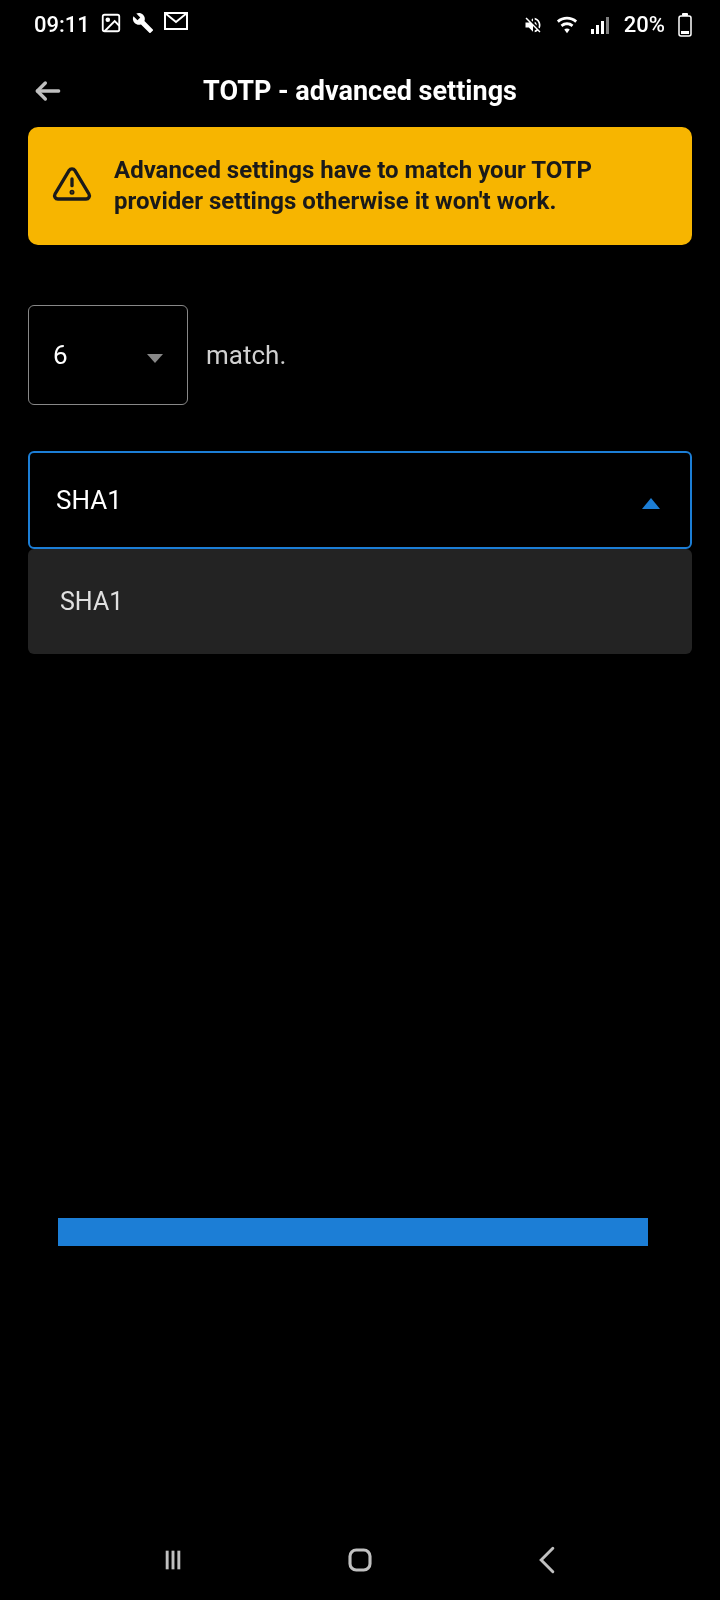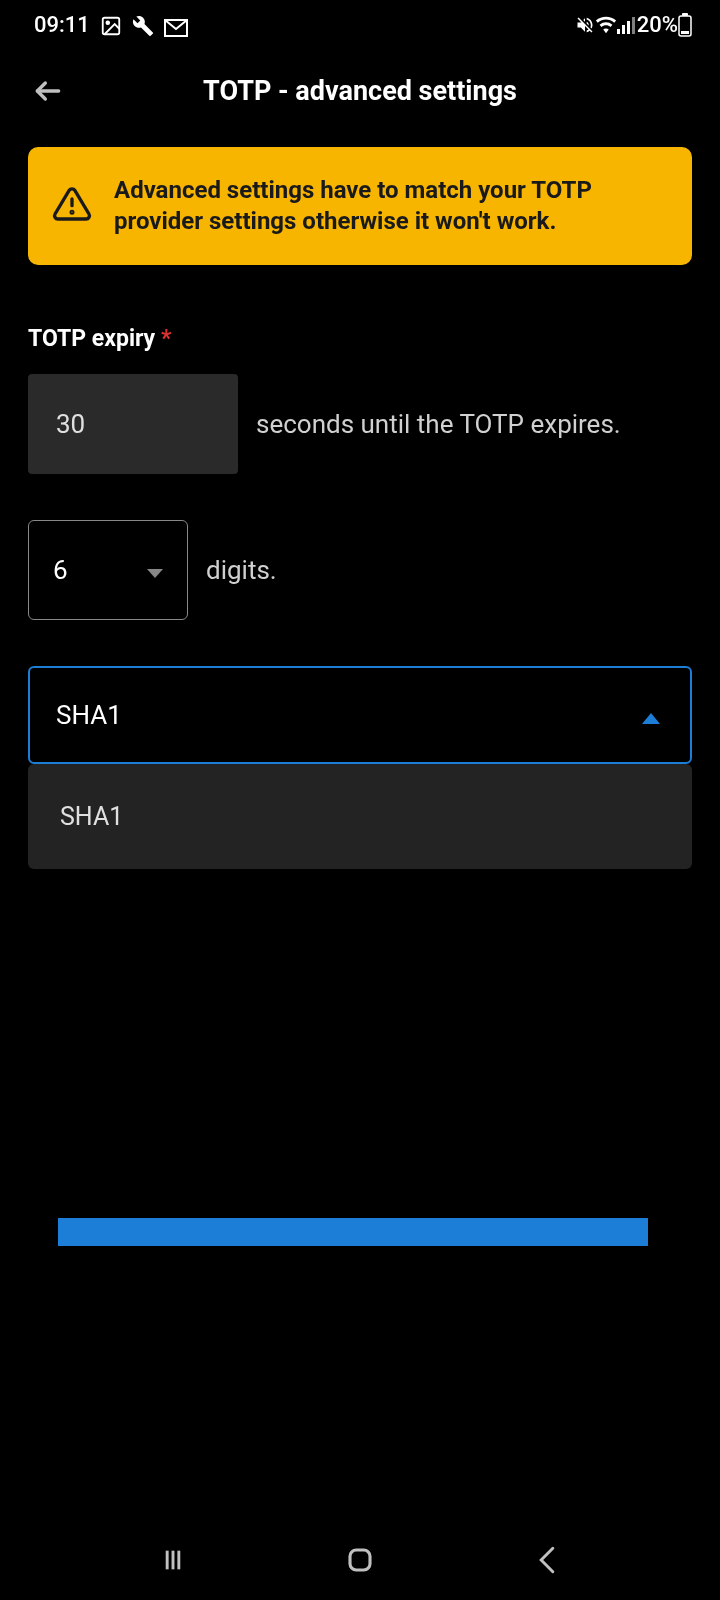--- a/index.html
+++ b/index.html
@@ -19,35 +19,35 @@
     .status-bar {
       display: flex;
       justify-content: space-between;
       align-items: center;
       padding: 12px 28px 8px 34px;
       font-size: 22px;
       font-weight: 500;
     }
     .status-left {
       display: flex;
-      align-items: flex-end;
+      align-items: flex-start;
       gap: 10px;
     }
     .status-right {
       display: flex;
-      gap: 0;
+      gap: 13px;
     }
     .status-icon {
       display: inline-flex;
       align-items: center;
     }
     .header {
       display: flex;
       align-items: center;
-      padding: 30px 28px 40px;
+      padding: 30px 28px 20px;
       position: relative;
     }
     .back-btn {
       position: absolute;
       left: 28px;
       display: flex;
       align-items: center;
       justify-content: center;
       width: 40px;
       height: 40px;
@@ -253,42 +253,32 @@
     <div class="warning-icon">
       <svg width="40" height="40" viewBox="0 0 24 24" fill="none" stroke="#1a1a1a" stroke-width="2" stroke-linecap="round" stroke-linejoin="round">
           <path d="M10.29 3.86L1.82 18a2 2 0 001.71 3h16.94a2 2 0 001.71-3L13.71 3.86a2 2 0 00-3.42 0z"></path>
           <line x1="12" y1="9" x2="12" y2="13"></line>
           <circle cx="12" cy="17" r="0.5" fill="#1a1a1a"></circle>
         </svg>
     </div>
     <div class="warning-text">Advanced settings have to match your TOTP provider settings otherwise it won't work.</div>
   </div>
 
-  <div class="field-group">
-    <div class="field-label">
-      <span>TOTP expiry</span>
-      <span class="required"> *</span>
-    </div>
-    <div class="field-row">
-      <input class="number-input" value="30" style="">
-      <span class="field-suffix">seconds until the TOTP expires.</span>
-    </div>
-  </div>
 
   <div class="field-group">
     <div class="field-row">
       <div class="select-box">
         <span>6</span>
         <span>
           <svg width="16" height="10" viewBox="0 0 16 10" fill="#888">
               <path d="M0 0l8 9 8-9z"></path>
             </svg>
         </span>
       </div>
-      <span class="field-suffix">digits.</span>
+      <span class="field-suffix">match.</span>
     </div>
   </div>
 
   <div class="algorithm-section">
     <div class="select-full">
       <span>SHA1</span>
       <span>
         <svg width="18" height="11" viewBox="0 0 18 11" fill="#1c7ed6">
             <path d="M0 11l9-11 9 11z"></path>
           </svg>

